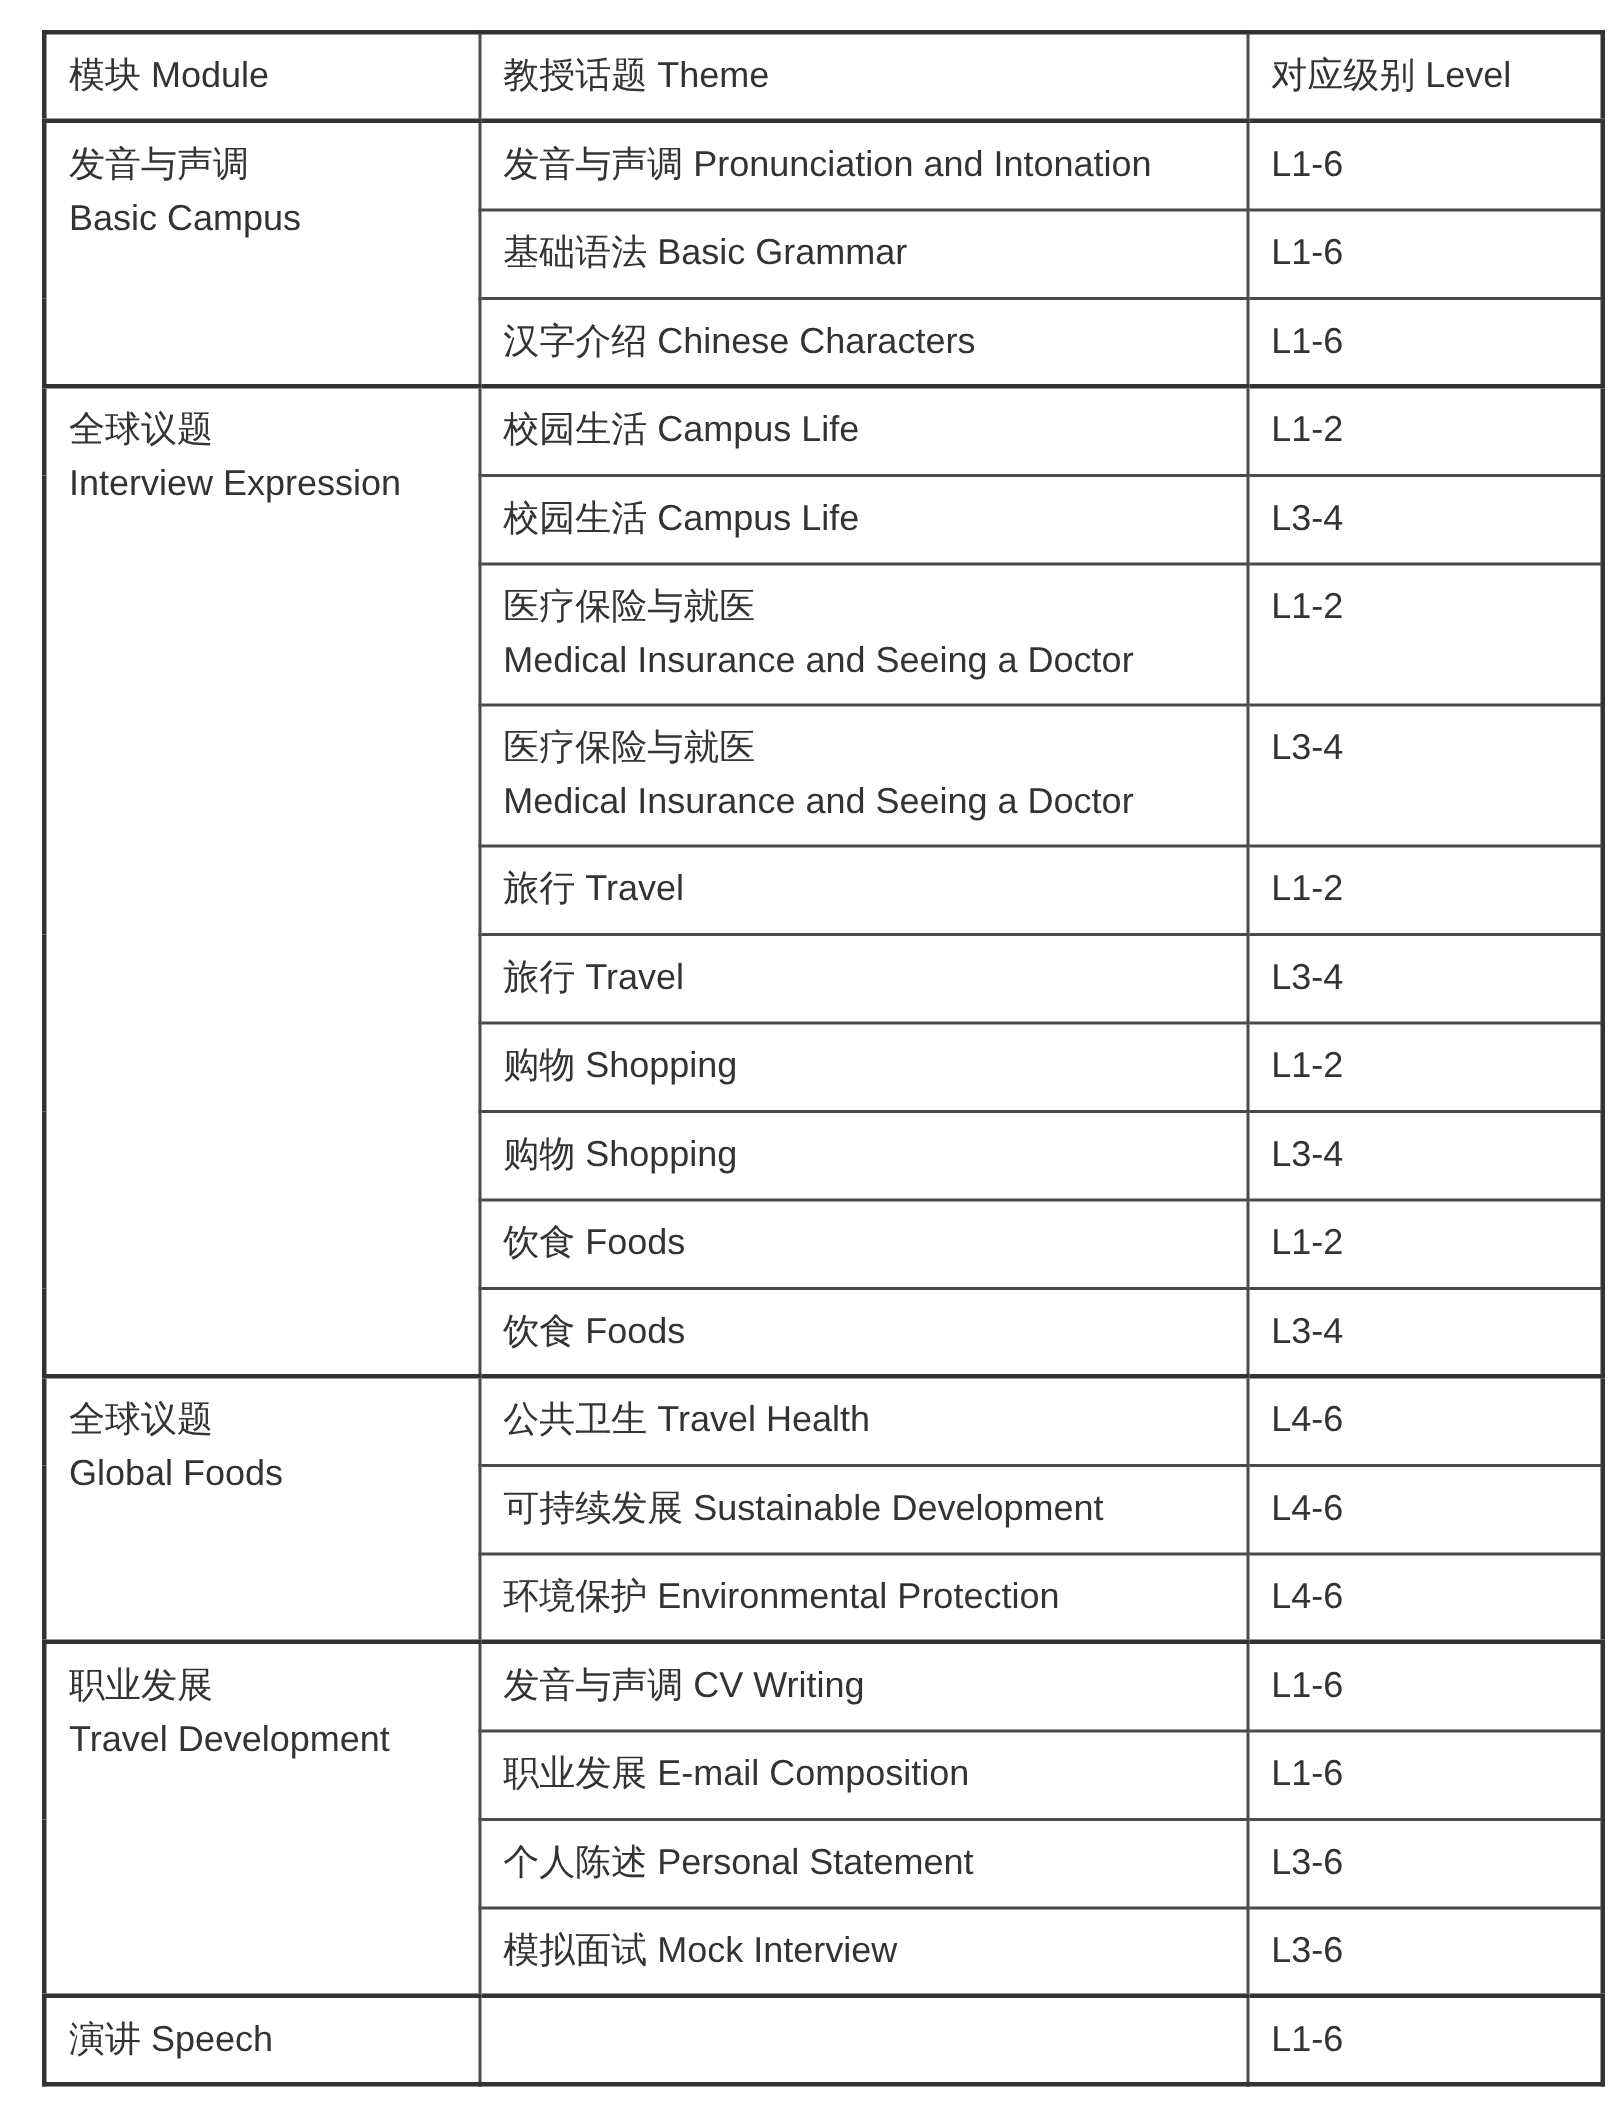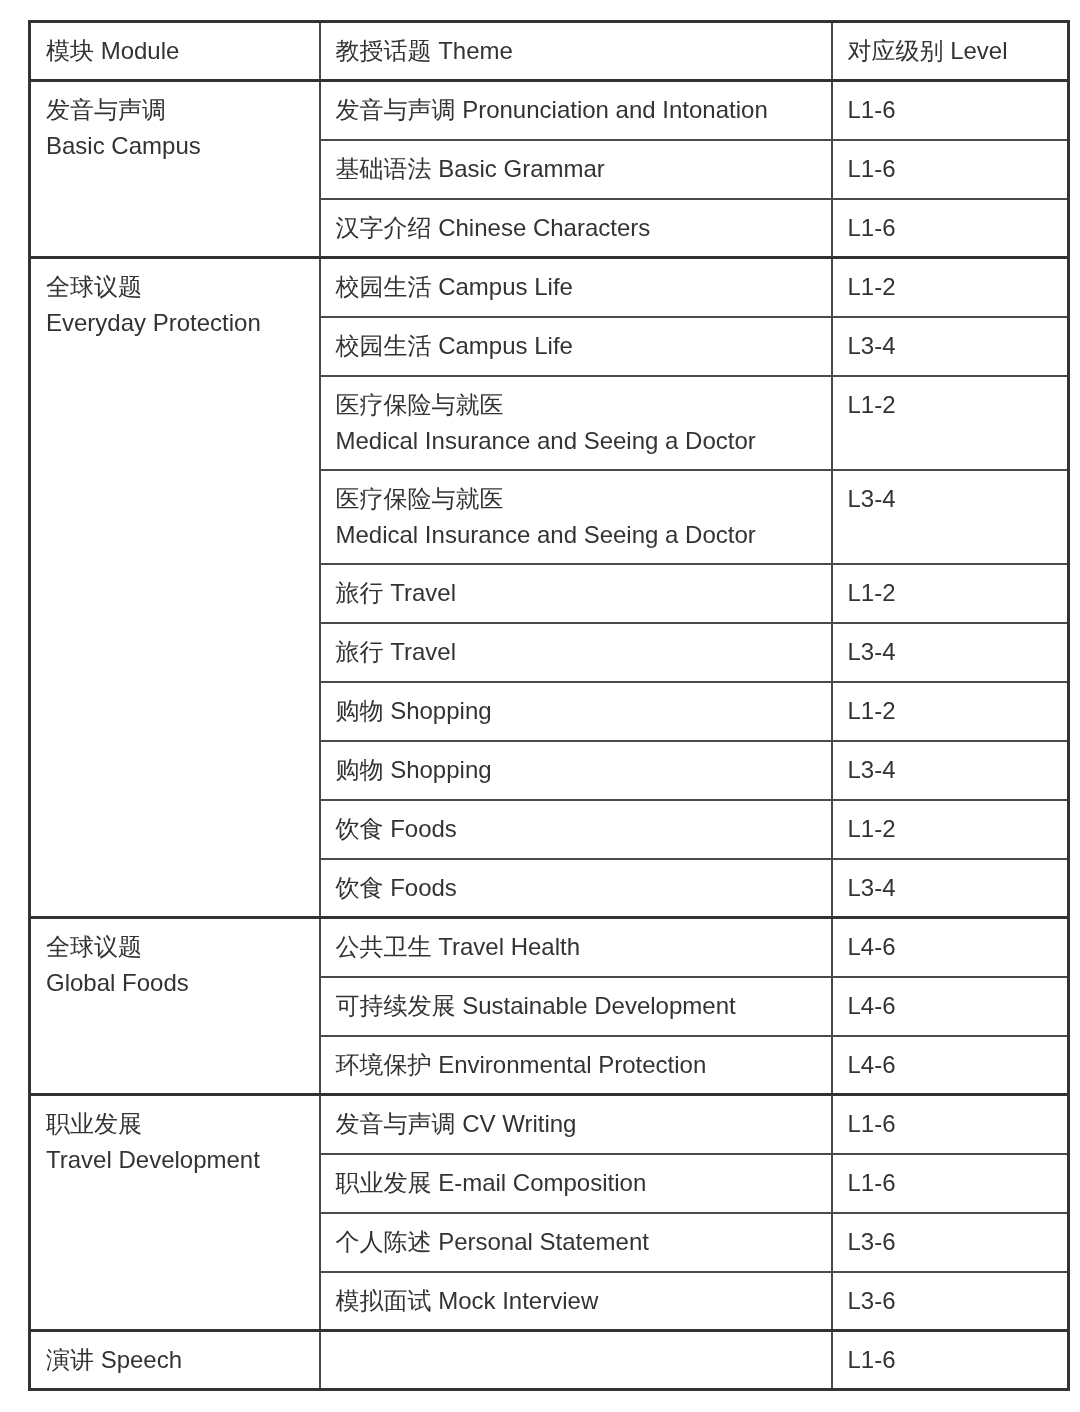--- a/index.html
+++ b/index.html
@@ -83,21 +83,21 @@
         </tr>
         <tr>
           <td class="theme-cell">
             <span class="line">汉字介绍 Chinese Characters</span>
           </td>
           <td class="level-cell">L1-6</td>
         </tr>
         <tr class="group-start">
           <td rowspan="10" class="module-cell">
             <span class="line">全球议题</span>
-            <span class="line">Everyday Protection</span>
+            <span class="line">Interview Expression</span>
           </td>
           <td class="theme-cell">
             <span class="line">校园生活 Campus Life</span>
           </td>
           <td class="level-cell">L1-2</td>
         </tr>
         <tr>
           <td class="theme-cell">
             <span class="line">校园生活 Campus Life</span>
           </td>

